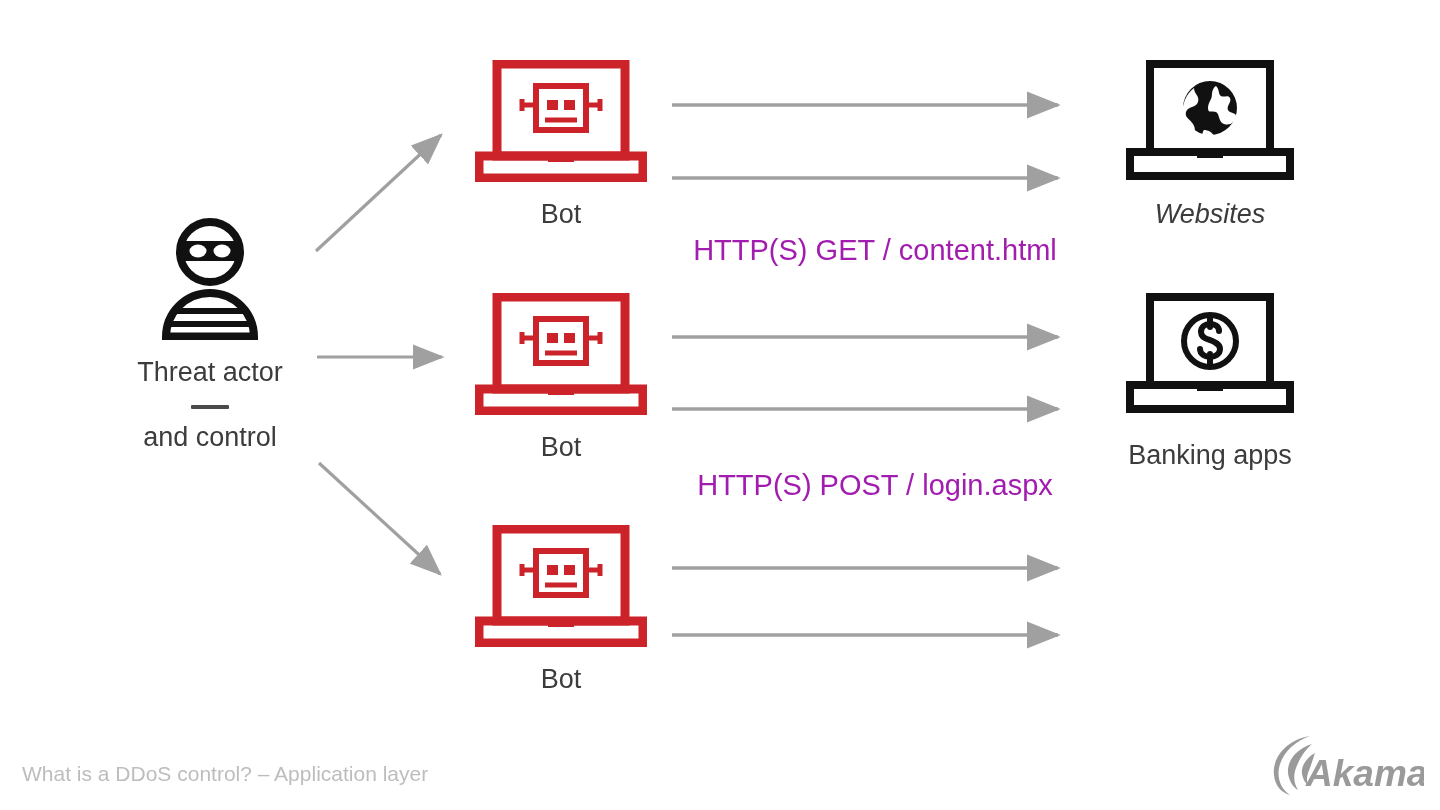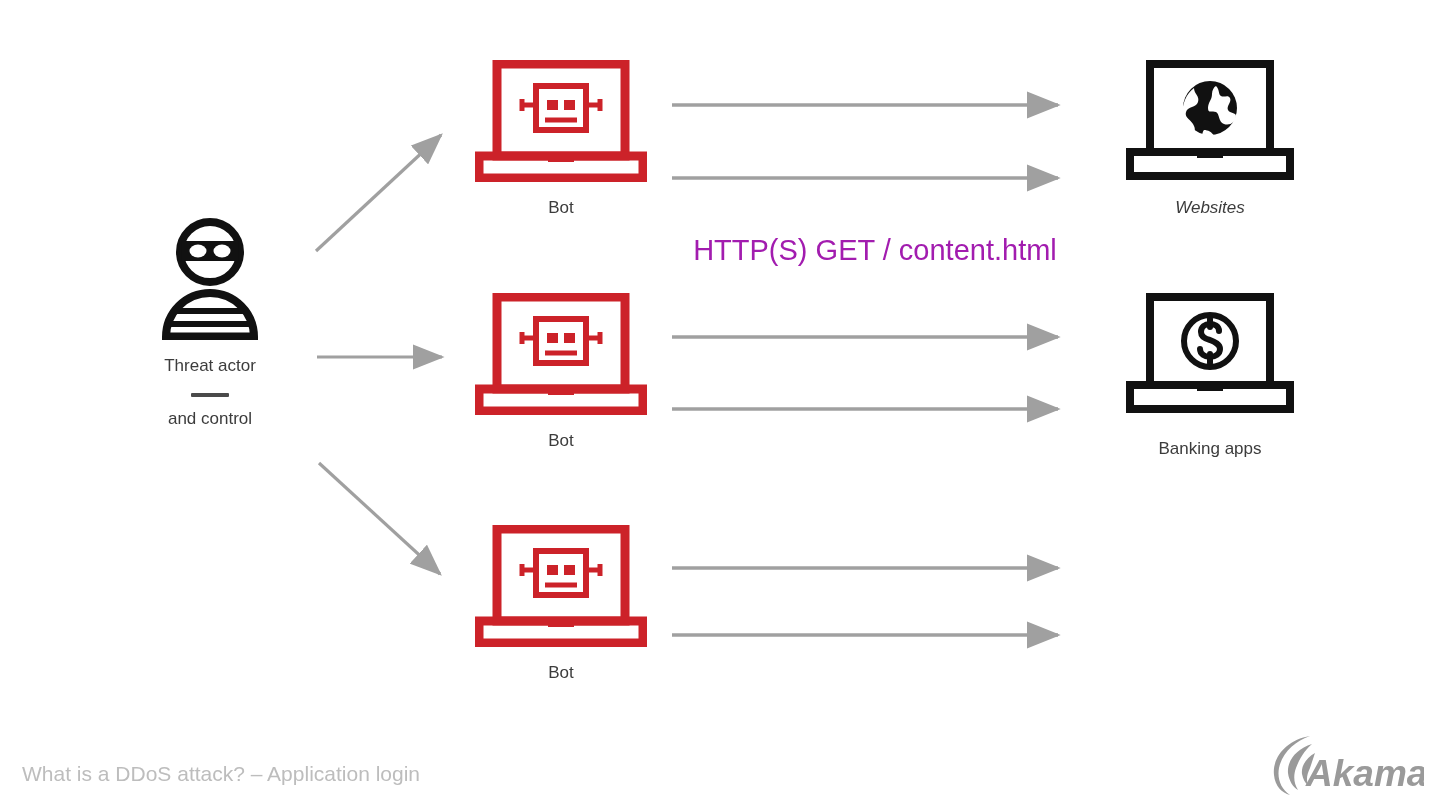--- a/index.html
+++ b/index.html
@@ -15,21 +15,21 @@
     width: 1440px;
     height: 810px;
     background: #ffffff;
     overflow: hidden;
   }
   .abs { position: absolute; }
 
   
   .label {
     color: #3c3c3c;
-    font-size: 17px;
+    font-size: 27px;
     text-align: center;
     line-height: 1.22;
     white-space: nowrap;
   }
   .proto-label {
     color: #a21caf;
     font-size: 29px;
     text-align: center;
     white-space: nowrap;
   }
@@ -207,22 +207,23 @@
           <line x1="86" y1="61" x2="86" y2="70" stroke="#111111" stroke-width="6" stroke-linecap="round"></line>
         </g>
       </svg>
     </div>
     <div class="label" style="margin-top:24px;">Banking apps</div>
   </div>
 
 
   <div class="abs proto-label" style="left:635px; top:234px; width:480px;">HTTP(S) GET / content.html</div>
 
-
-  <div class="abs caption" style="left:22px; top:762px;">What is a DDoS attack? – Application login</div>
+  <div class="abs proto-label" style="left:635px; top:469px; width:480px;">HTTP(S) POST / login.aspx</div>
+
+  <div class="abs caption" style="left:22px; top:762px;">What is a DDoS control? – Application layer</div>
 
   <div class="abs" style="left:1266px; top:730px;">
     <svg class="icon-svg" width="158" height="68" viewBox="0 0 158 68">
 
       <g fill="none" stroke="#9a9a9a">
         <path d="M44,6 C20,10 6,28 8,45 C9,56 16,63 24,65
                  C15,59 11,49 13,38 C16,23 29,11 44,6 Z" fill="#9a9a9a" stroke="none"></path>
         <path d="M46,14 C30,19 21,31 22,43 C23,51 27,57 32,60
                  C28,54 27,46 30,38 C34,27 40,19 46,14 Z" fill="#9a9a9a" stroke="none"></path>
         <path d="M49,23 C40,28 35,36 36,44 C37,49 39,53 42,55

